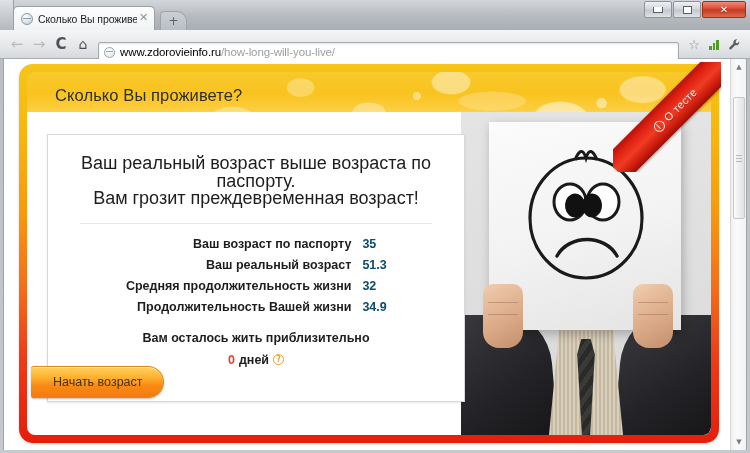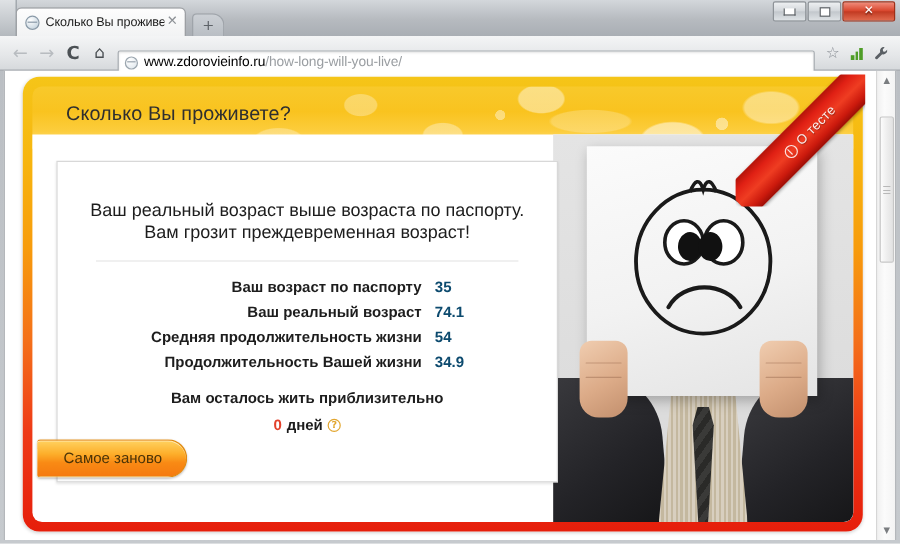--- a/index.html
+++ b/index.html
@@ -214,21 +214,21 @@
 
   
   .card {
     position: absolute; left: 28px; top: 70px; width: 418px; height: 268px;
     background: #fff; border: 1px solid #d8d8d8;
     box-shadow: 0 1px 2px rgba(0,0,0,.10);
     z-index: 5;
   }
   .card-pad { padding: 20px 18px 14px 18px; }
 
-  .lead { text-align: center; font-size: 15px; color: #1d1d1d; line-height: 17.5px; margin-top: 12px; }
+  .lead { text-align: center; font-size: 18px; color: #1d1d1d; line-height: 17.5px; }
   .lead a { color: #2b7fc4; text-decoration: none; }
 
   .rule { height:1px; background:#e6e6e6; margin: 15px 14px 10px 14px; }
 
   table.results { width: 100%; border-collapse: collapse; }
   table.results td { padding: 3.5px 0; font-size: 12.5px; color: #1d1d1d; font-weight: bold; }
   table.results td.lbl { text-align: right; padding-right: 11px; width: 78%; white-space: nowrap;}
   table.results td.val { text-align: left; color: #0c4a6e; }
 
   .remaining { text-align: center; margin-top: 13px; font-weight: bold; }
@@ -406,46 +406,46 @@
             <div class="rule"></div>
 
             <table class="results">
               <tbody>
                 <tr>
                   <td class="lbl">Ваш возраст по паспорту</td>
                   <td class="val">35</td>
                 </tr>
                 <tr>
                   <td class="lbl">Ваш реальный возраст</td>
-                  <td class="val">74.1</td>
+                  <td class="val">51.3</td>
                 </tr>
                 <tr>
                   <td class="lbl">Средняя продолжительность жизни</td>
-                  <td class="val">54</td>
+                  <td class="val">32</td>
                 </tr>
                 <tr>
                   <td class="lbl">Продолжительность Вашей жизни</td>
                   <td class="val">34.9</td>
                 </tr>
               </tbody>
             </table>
 
             <div class="remaining">
               <div class="r-line">Вам осталось жить приблизительно</div>
               <div class="r-val">
                 <span class="r-num">0</span>
                 <span>дней</span>
                 <span class="info-icon">?</span>
               </div>
             </div>
 
           </div>
         </div>
 
-        <div class="restart">Самое заново</div>
+        <div class="restart">Начать возраст</div>
 
         <div class="ribbon-wrap">
           <div class="ribbon">
             <span class="ribbon-icon"></span>
             <span class="ribbon-text">О тесте</span>
           </div>
         </div>
 
       </div>
     </div>

